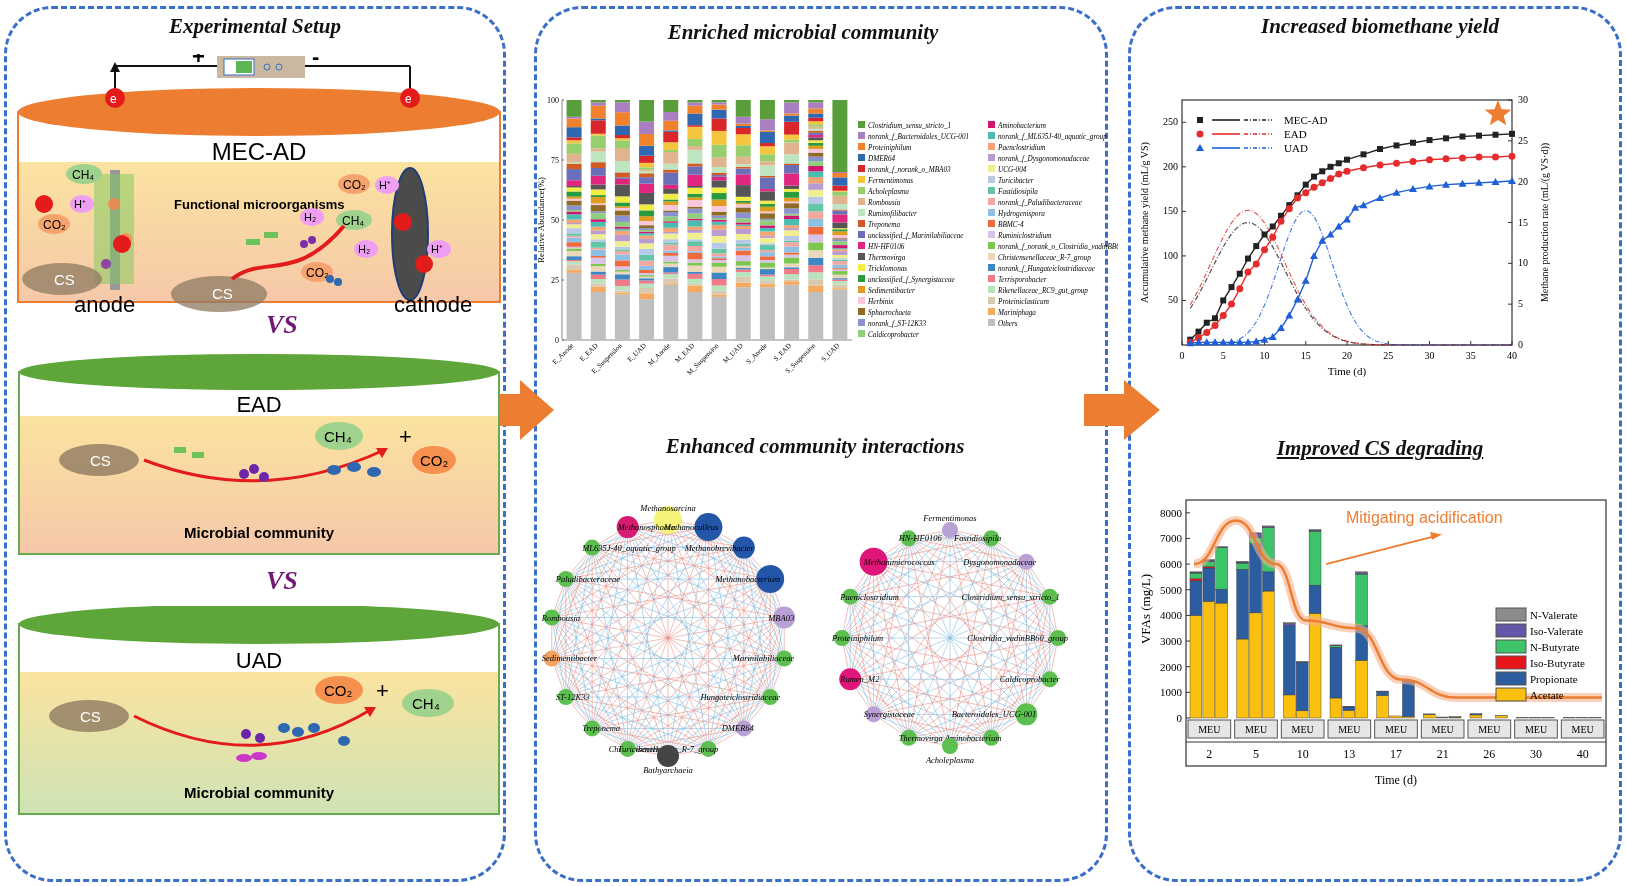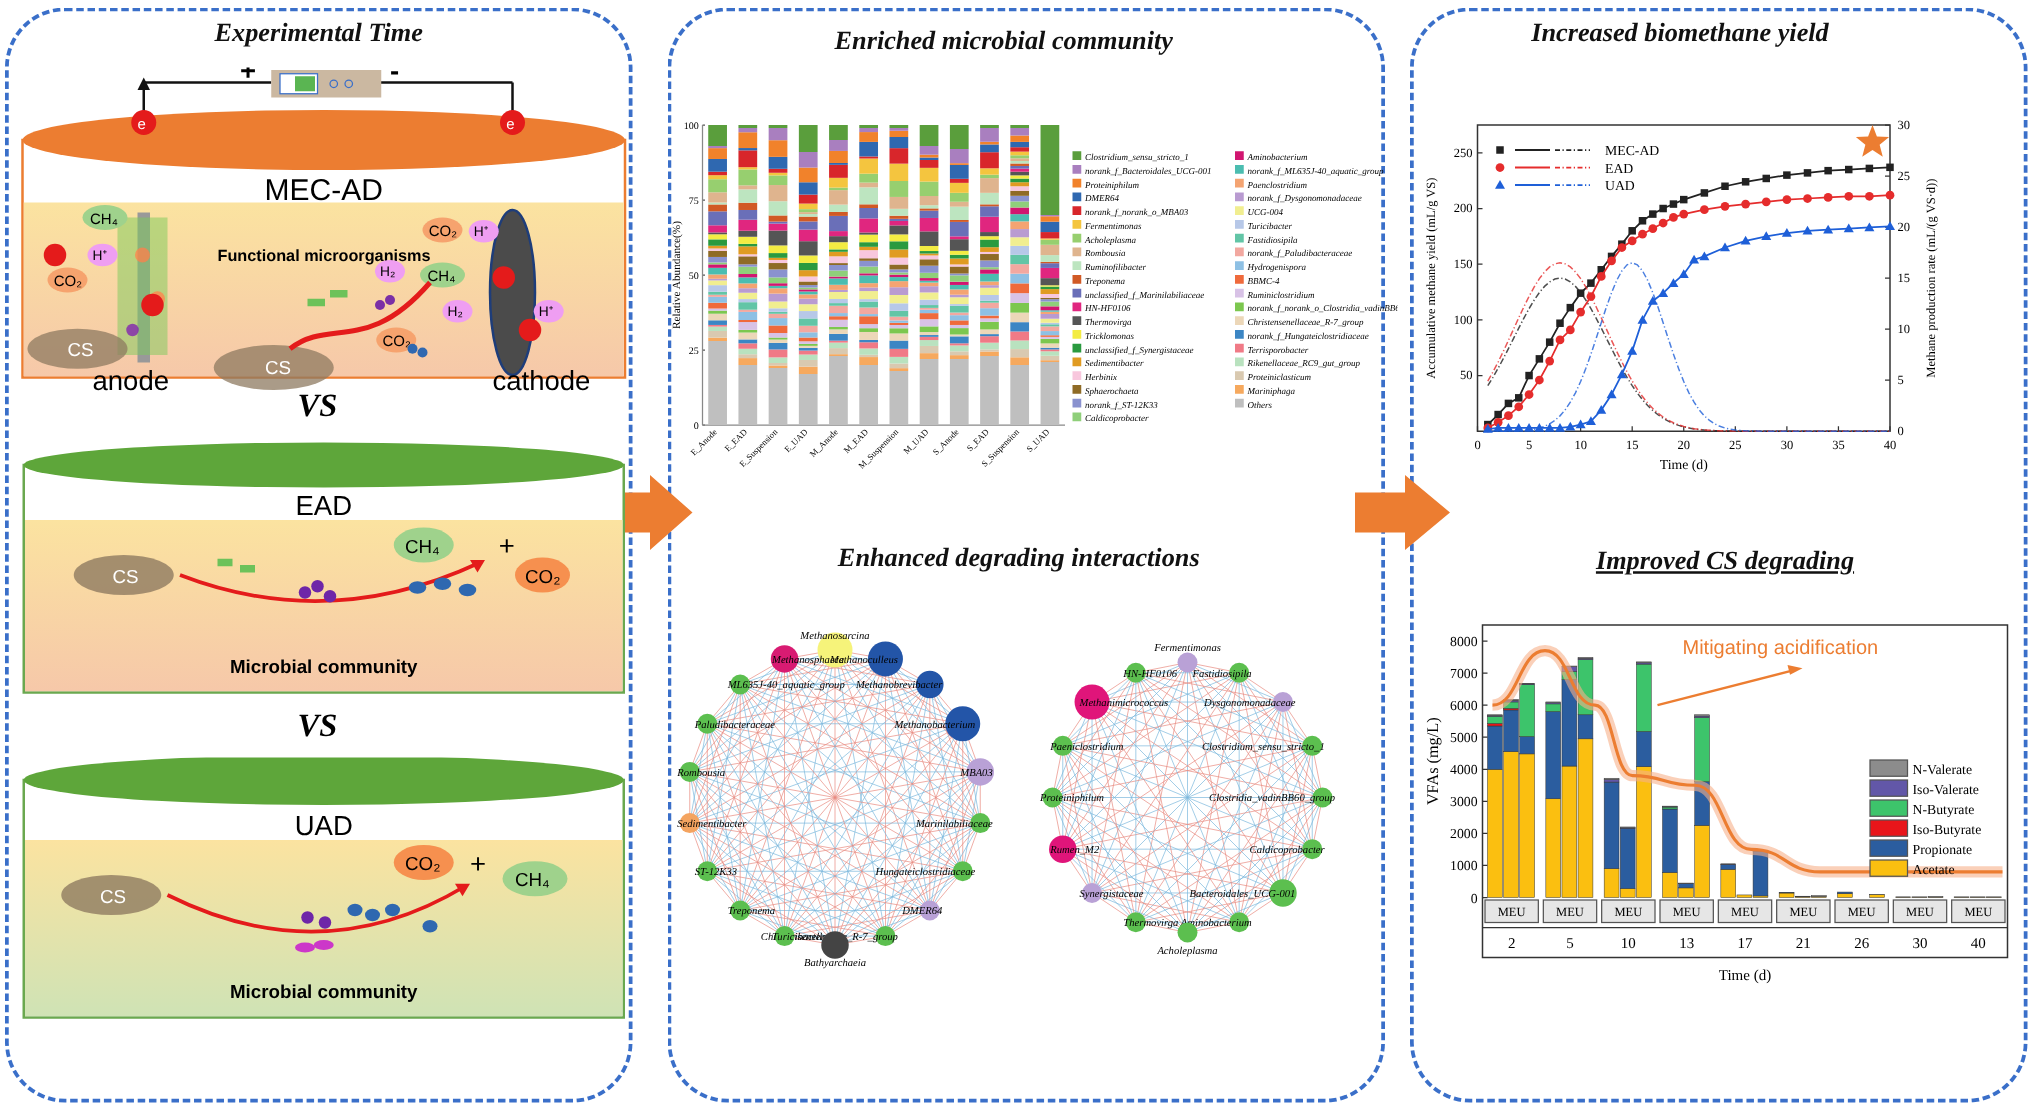--- a/index.html
+++ b/index.html
@@ -2,33 +2,33 @@
 <html><head>
 <meta charset="utf-8">
 <style>
   html,body{margin:0;padding:0;background:#fff;}
   body{width:1626px;height:886px;position:relative;overflow:hidden;font-family:"Liberation Serif",serif;}
   .panel{position:absolute;border:3px dashed #3a6fc9;border-radius:48px;border-style:dashed;}
   .panel-title{position:absolute;font-family:"Liberation Serif",serif;font-style:italic;font-weight:bold;font-size:21px;color:#111;text-align:center;}
   .arrow{position:absolute;}
   svg text{font-family:"Liberation Serif",serif;}
   .sans{font-family:"Liberation Sans",sans-serif;}
-  .vs{position:absolute;font-family:"Liberation Serif",serif;font-style:italic;font-weight:bold;font-size:26px;color:#000000;}
+  .vs{position:absolute;font-family:"Liberation Serif",serif;font-style:italic;font-weight:bold;font-size:26px;color:#701a75;margin-left:28px;}
 </style>
 </head>
 <body>
 
 <div class="panel" style="left:4px;top:6px;width:496px;height:870px;border-style:dashed;"></div>
 <div class="panel" style="left:534px;top:6px;width:568px;height:870px;"></div>
 <div class="panel" style="left:1128px;top:6px;width:488px;height:870px;"></div>
 
-<div class="panel-title" style="left:60px;top:14px;width:390px;">Experimental Time</div>
+<div class="panel-title" style="left:60px;top:14px;width:390px;">Experimental Setup</div>
 <div class="panel-title" style="left:568px;top:20px;width:470px;">Enriched microbial community</div>
-<div class="panel-title" style="left:580px;top:434px;width:470px;">Enhanced degrading interactions</div>
-<div class="panel-title" style="left:1124px;top:14px;width:440px;">Increased biomethane yield</div>
+<div class="panel-title" style="left:580px;top:434px;width:470px;">Enhanced community interactions</div>
+<div class="panel-title" style="left:1160px;top:14px;width:440px;">Increased biomethane yield</div>
 <div class="panel-title" style="left:1160px;top:436px;width:440px;text-decoration:underline;">Improved CS degrading</div>
 
 <svg class="arrow" style="left:488px;top:380px" width="70" height="60">
     <path d="M0 14 H32 V0 L66 30 L32 60 V46 H0 Z" fill="#ec7d31"></path>
   </svg>
 <svg class="arrow" style="left:1084px;top:380px" width="80" height="60">
     <path d="M0 14 H40 V0 L76 30 L40 60 V46 H0 Z" fill="#ec7d31"></path>
   </svg>
 
 <svg style="position:absolute;left:14px;top:54px" width="490" height="260" viewBox="0 0 490 260">

